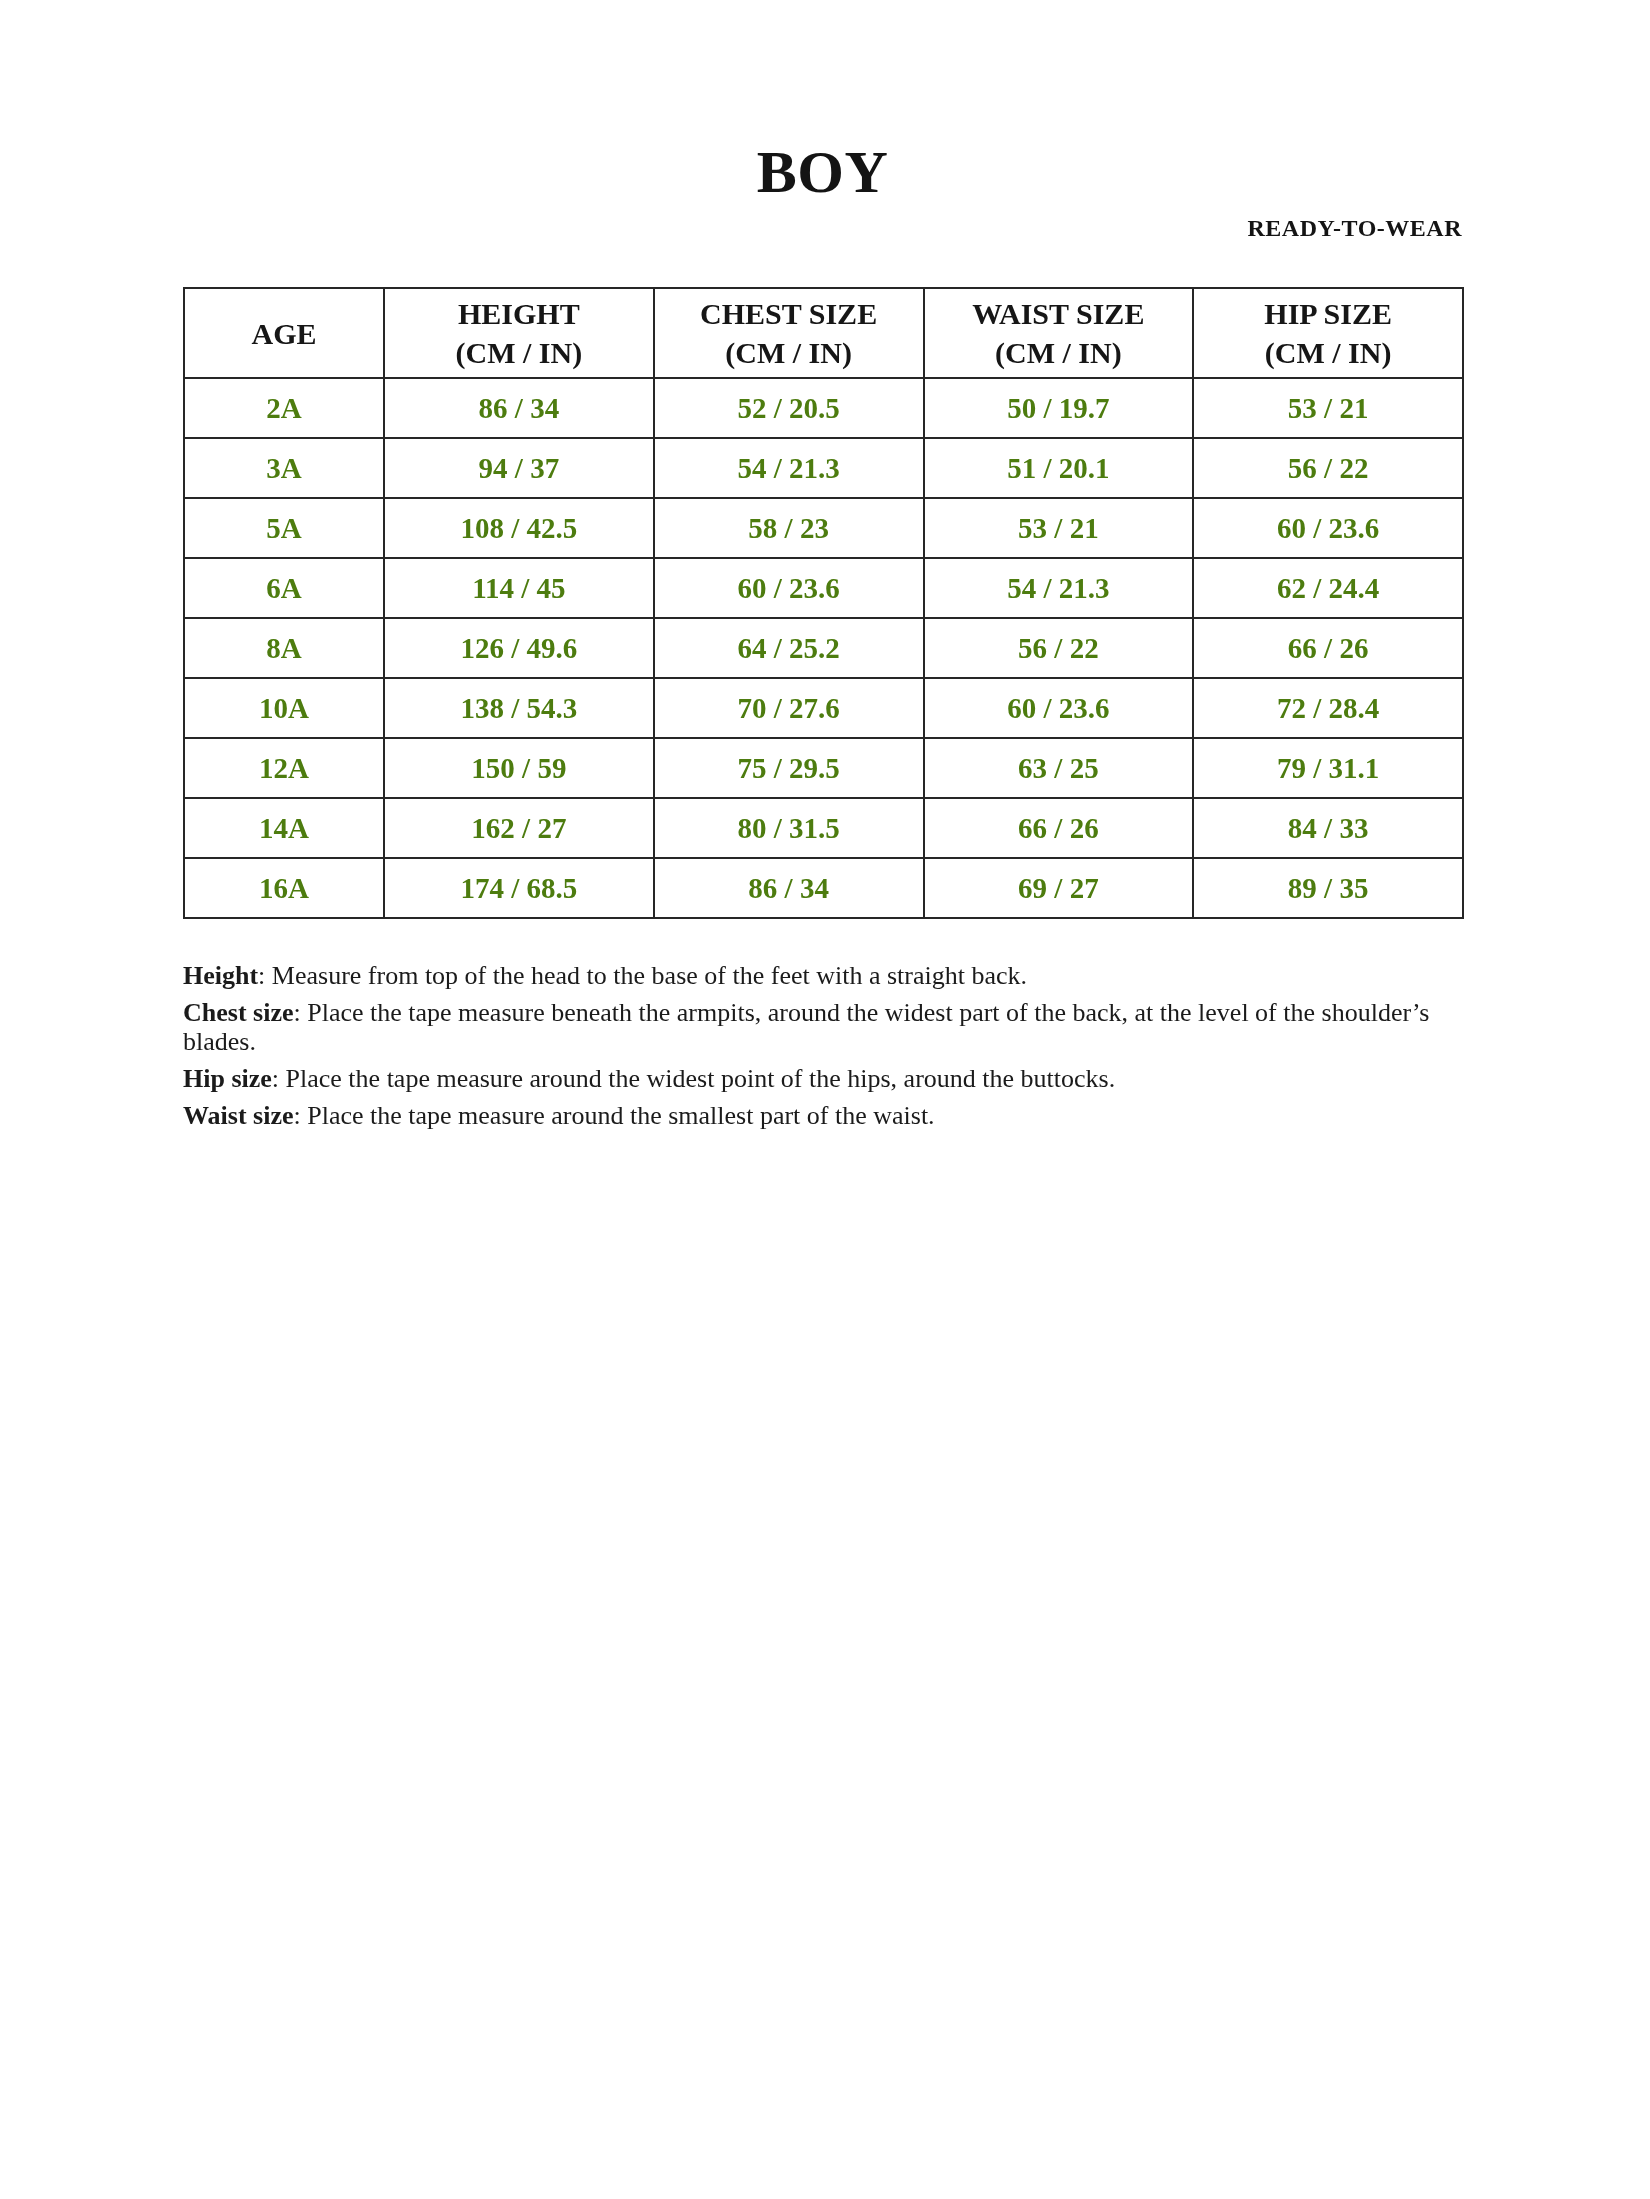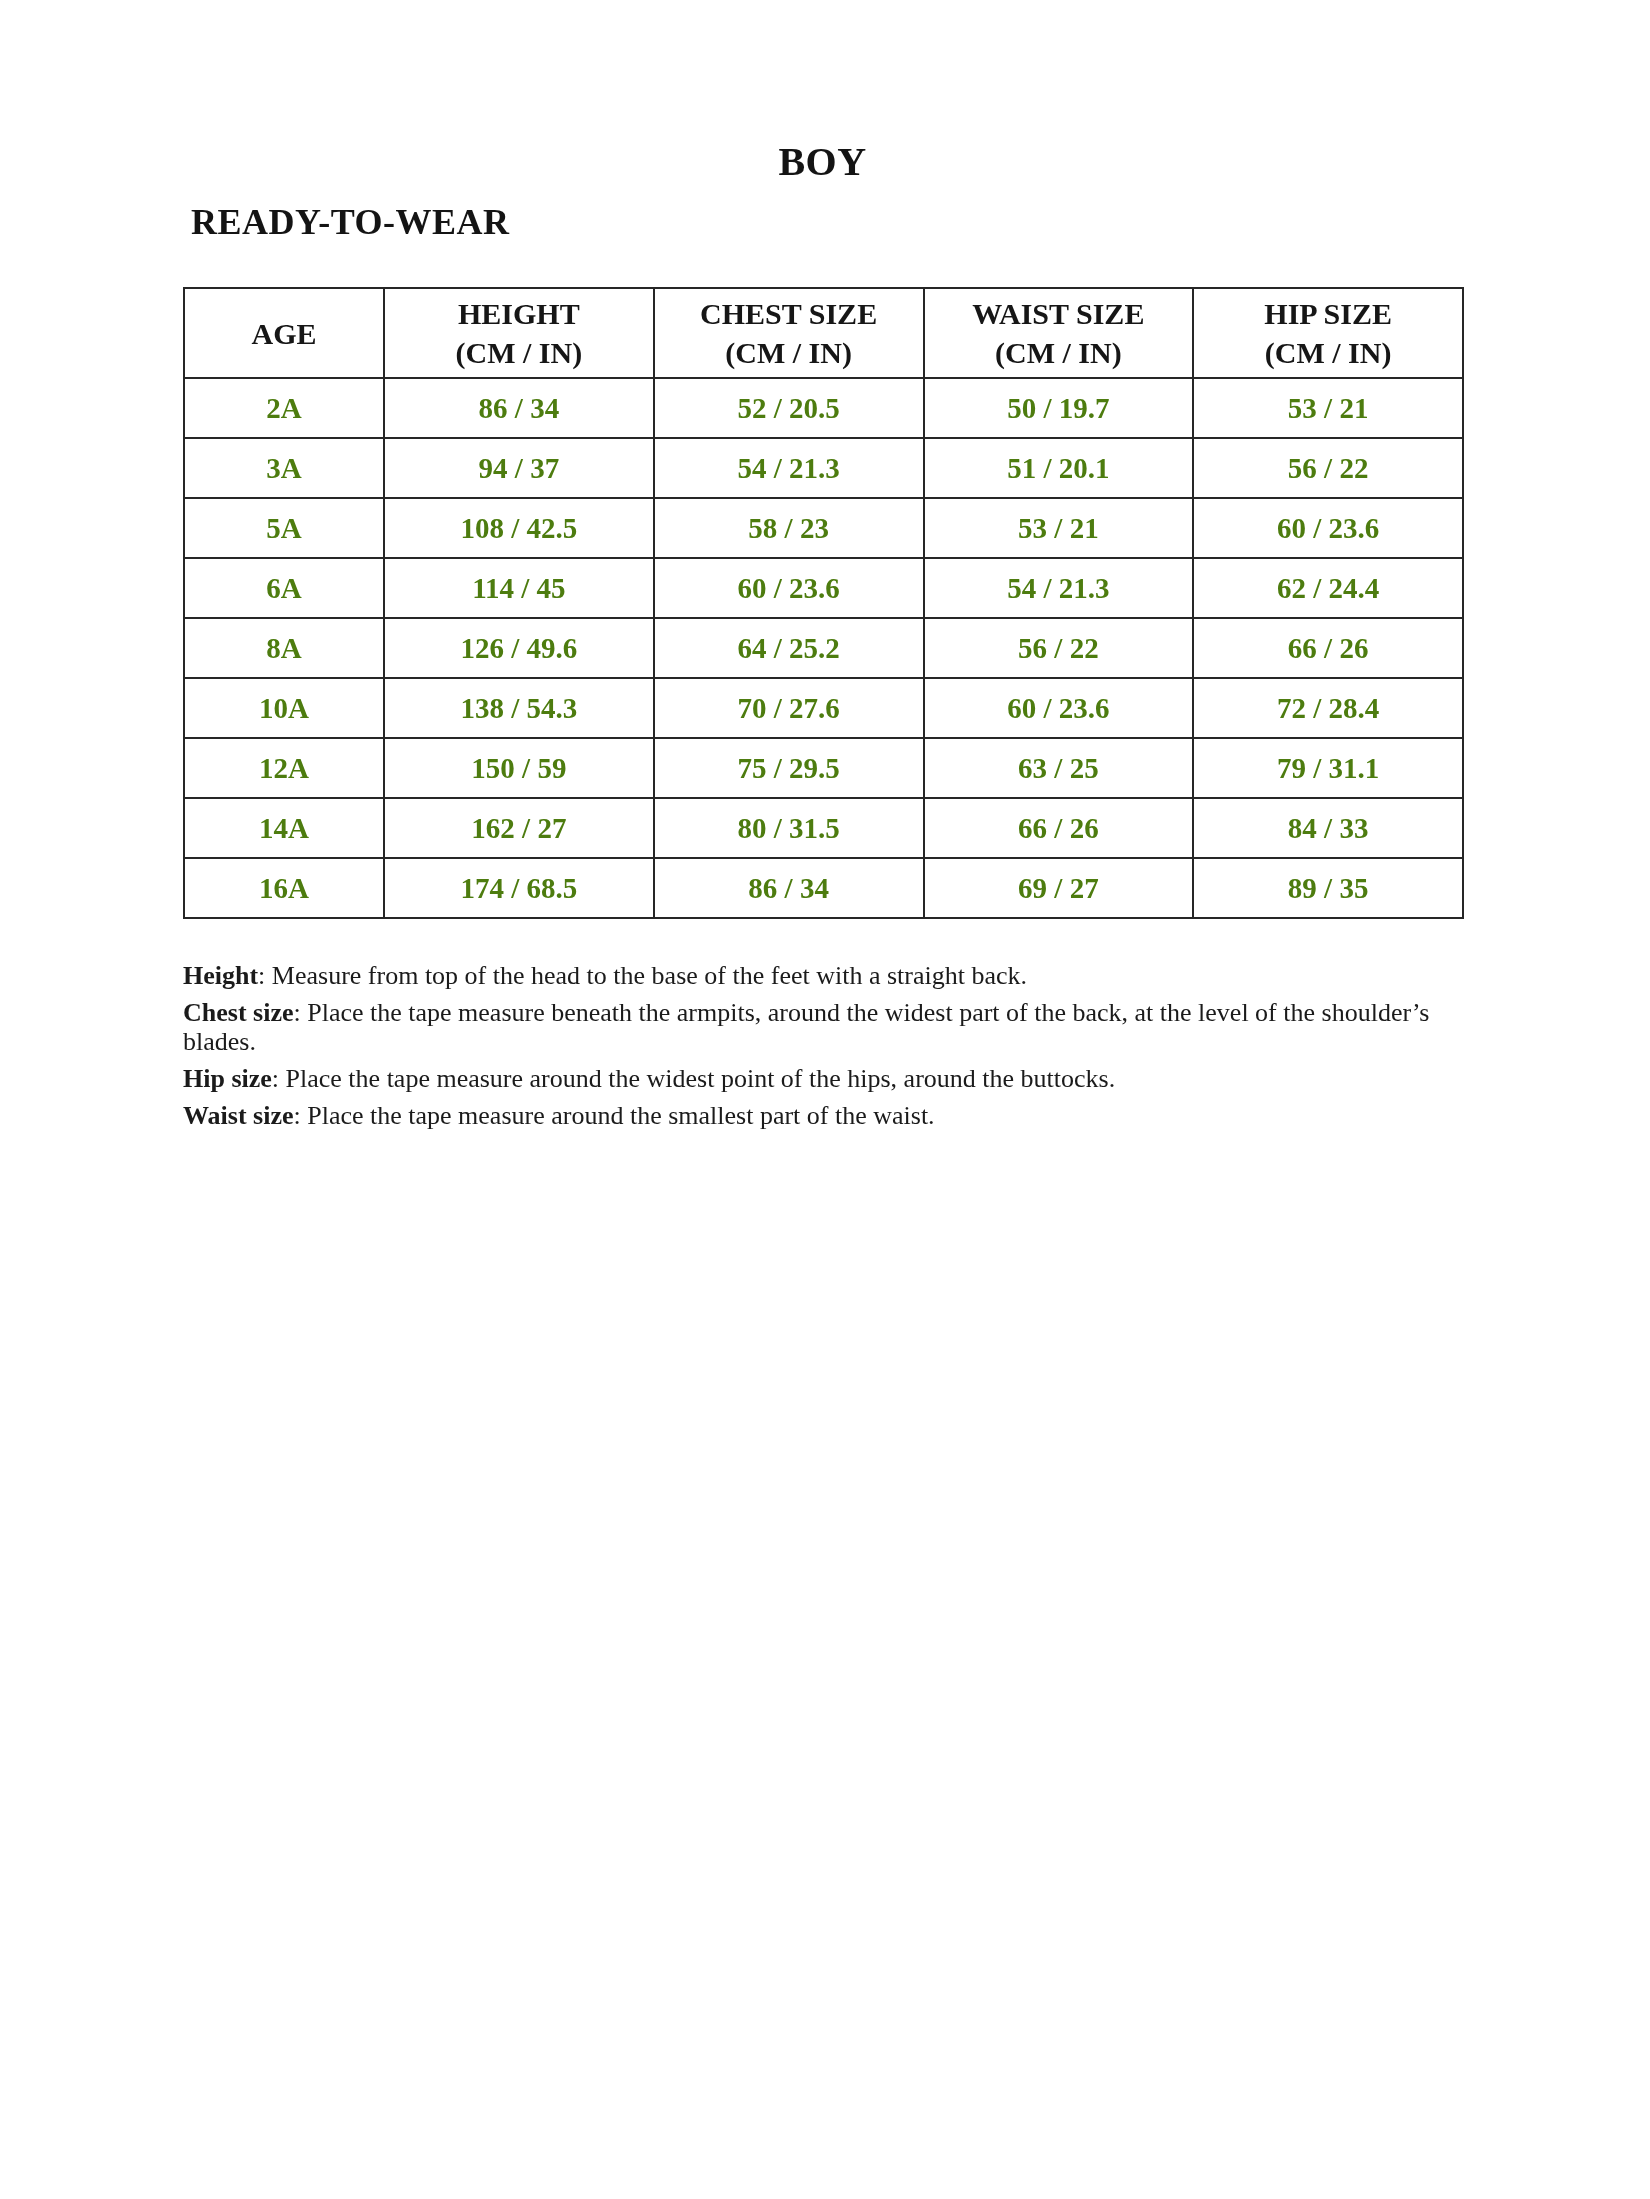--- a/index.html
+++ b/index.html
@@ -19,31 +19,31 @@
     background: #ffffff;
     overflow: hidden;
   }
   .content {
     padding: 0 188px 0 183px;
   }
   .doc-title {
     margin: 0;
     padding-top: 142px;
     text-align: center;
-    font-size: 40px;
+    font-size: 60px;
     font-weight: bold;
     line-height: 1.0;
     letter-spacing: 0.5px;
     color: #141414;
   }
   .doc-subtitle {
-    margin: 8px;
+    margin: 0;
     padding-top: 14px;
-    text-align: left;
-    font-size: 36px;
+    text-align: right;
+    font-size: 24px;
     font-weight: bold;
     line-height: 1.0;
     letter-spacing: 0.5px;
     color: #141414;
   }
   table.size-table {
     border-collapse: collapse;
     table-layout: fixed;
     width: 1279px;
     margin-top: 47px;

